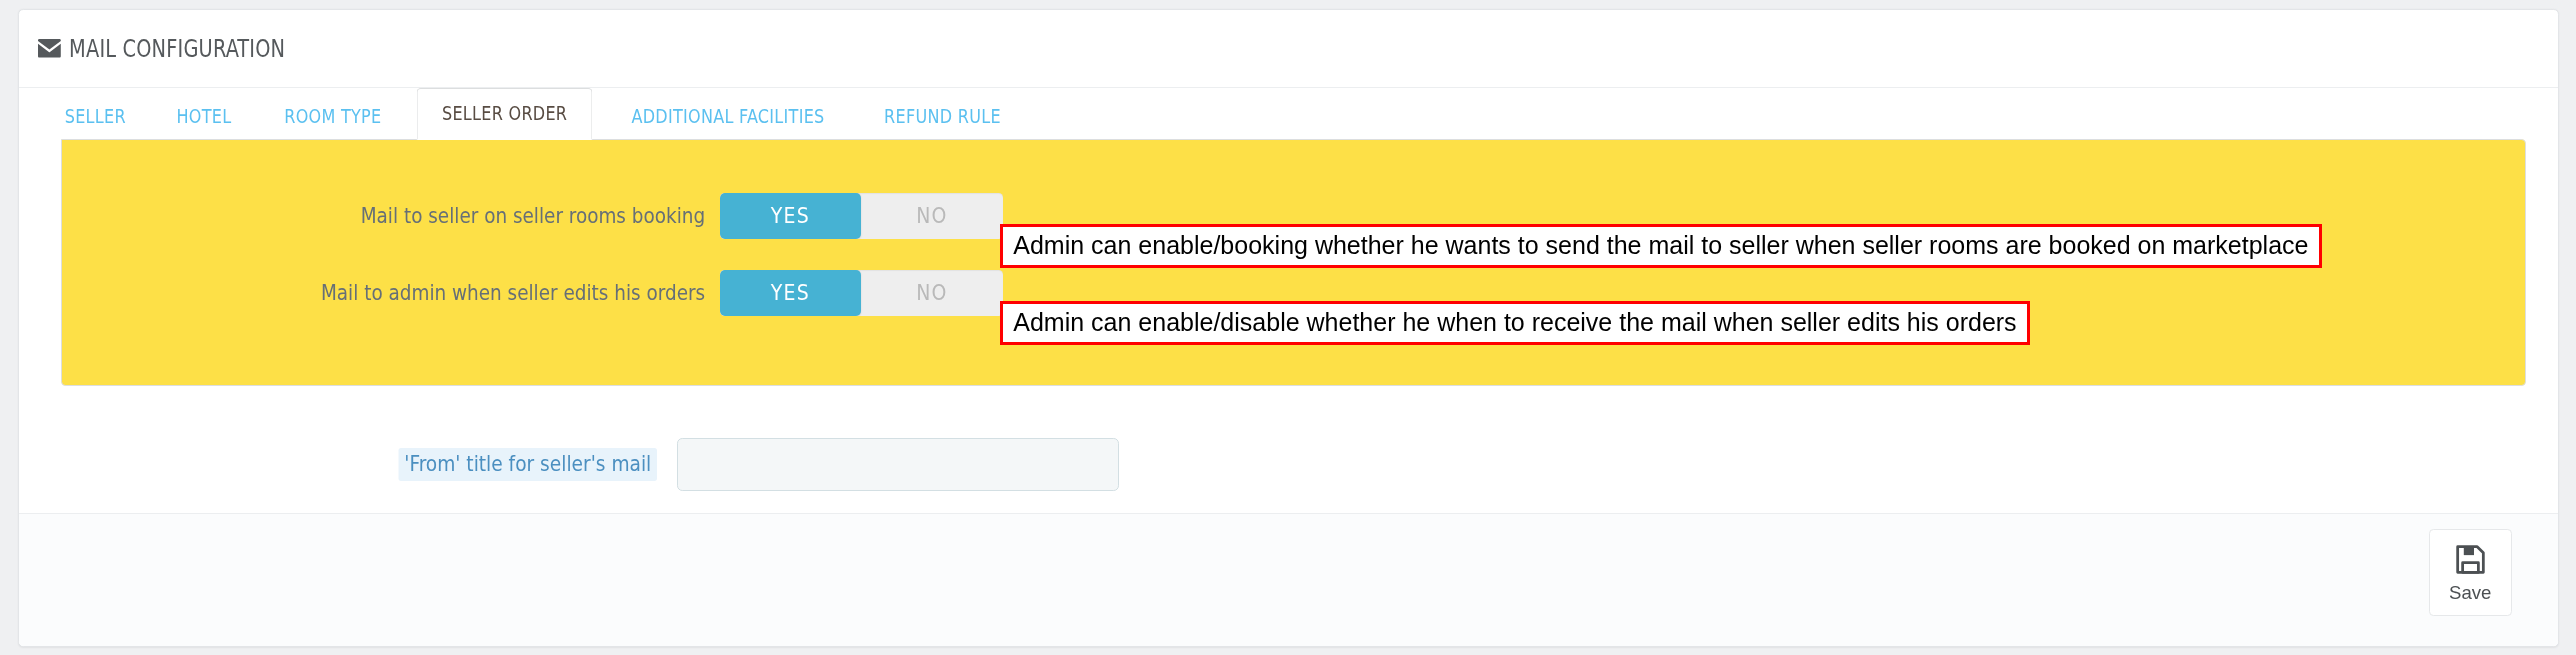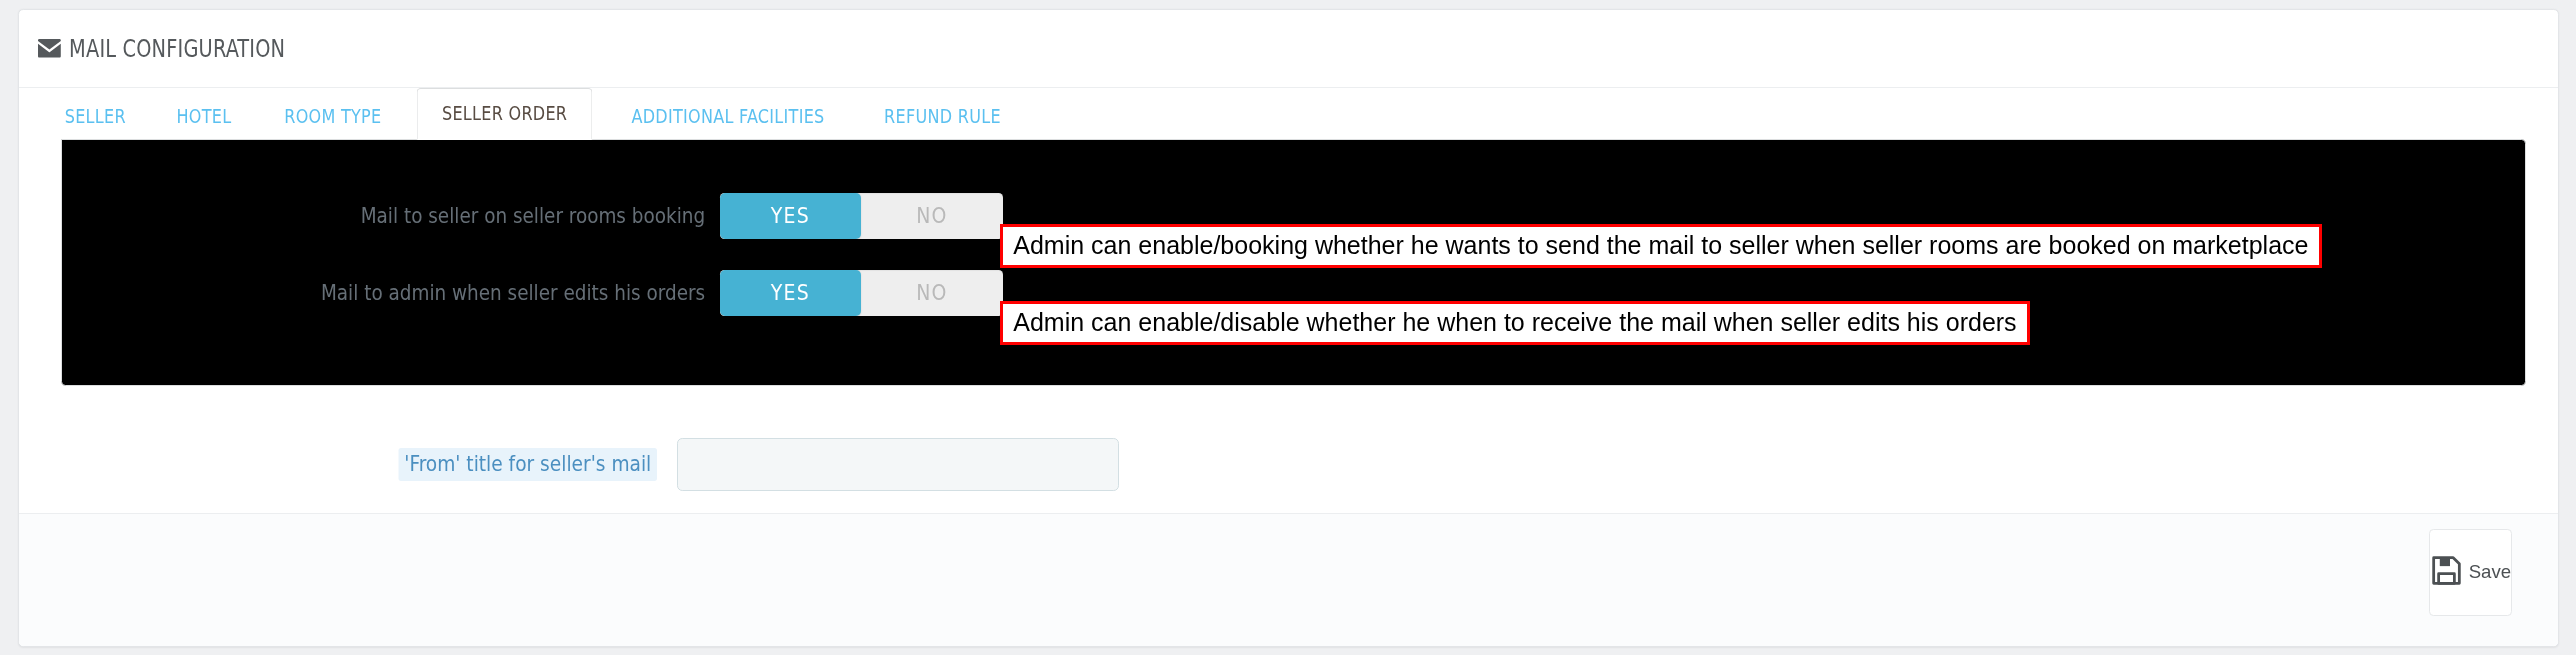--- a/index.html
+++ b/index.html
@@ -97,21 +97,21 @@
     padding: 15px 26.5px 15px 26.5px;
     z-index: 4;
   }
 
   
   .tab-panel {
     position: relative;
     margin: 0 32px 0 42px;
     border: 0.9px solid #dcdedf;
     border-radius: 0 4.4px 4.4px 4.4px;
-    background: #000000;
+    background: #fde047;
     height: 247px;
     z-index: 2;
   }
 
   .form-row {
     display: flex;
     align-items: center;
     position: absolute;
     left: 0;
     width: 100%;
@@ -240,21 +240,21 @@
   .save-button {
     position: absolute;
     right: 46px;
     top: 15px;
     width: 83px;
     height: 87px;
     background: #ffffff;
     border: 0.9px solid #e6e8ea;
     border-radius: 4.4px;
     display: flex;
-    flex-direction: row;
+    flex-direction: column;
     align-items: center;
     justify-content: center;
     gap: 4.4px;
     cursor: pointer;
   }
   .save-icon { color: #4c5053; display: block; }
   .save-label {
     font-family: "Liberation Sans", sans-serif;
     font-size: 18.6px;
     color: #4c5053;

